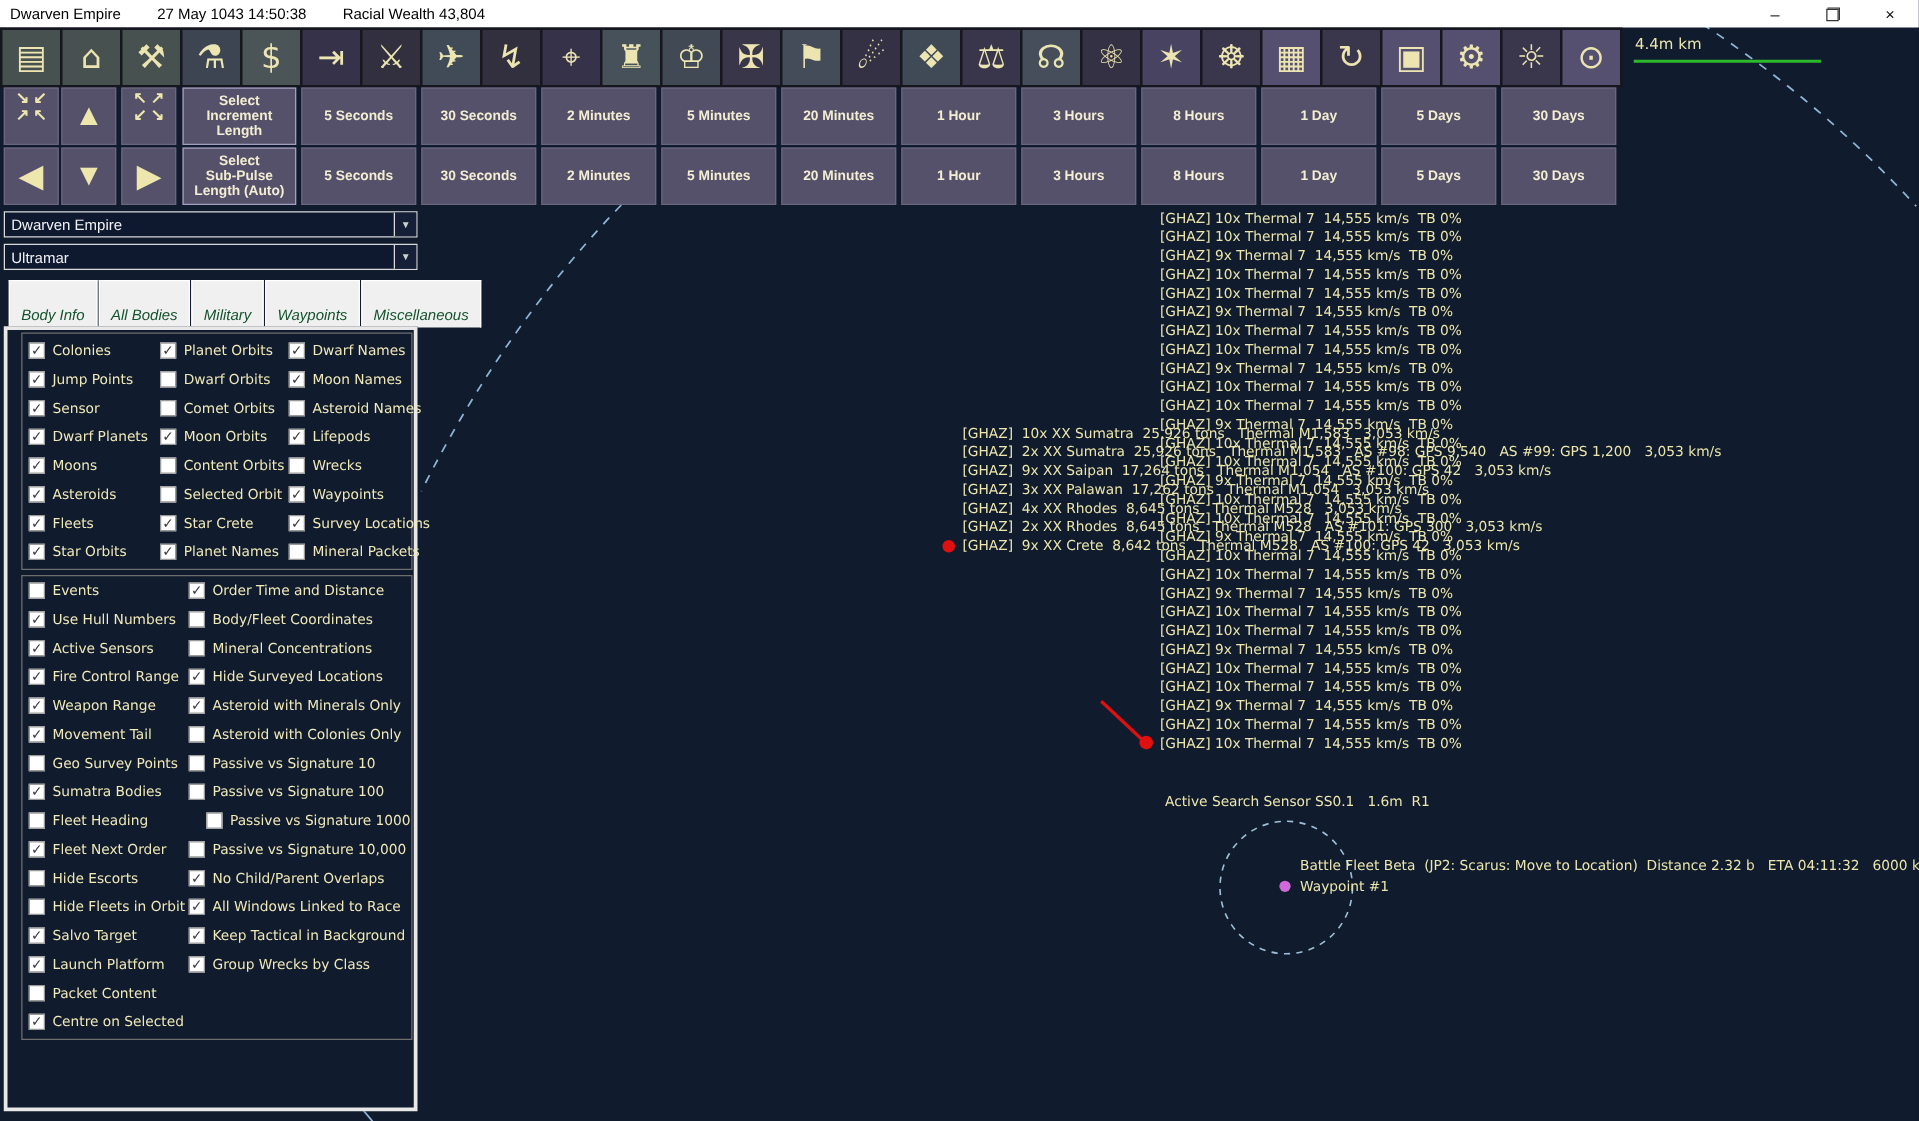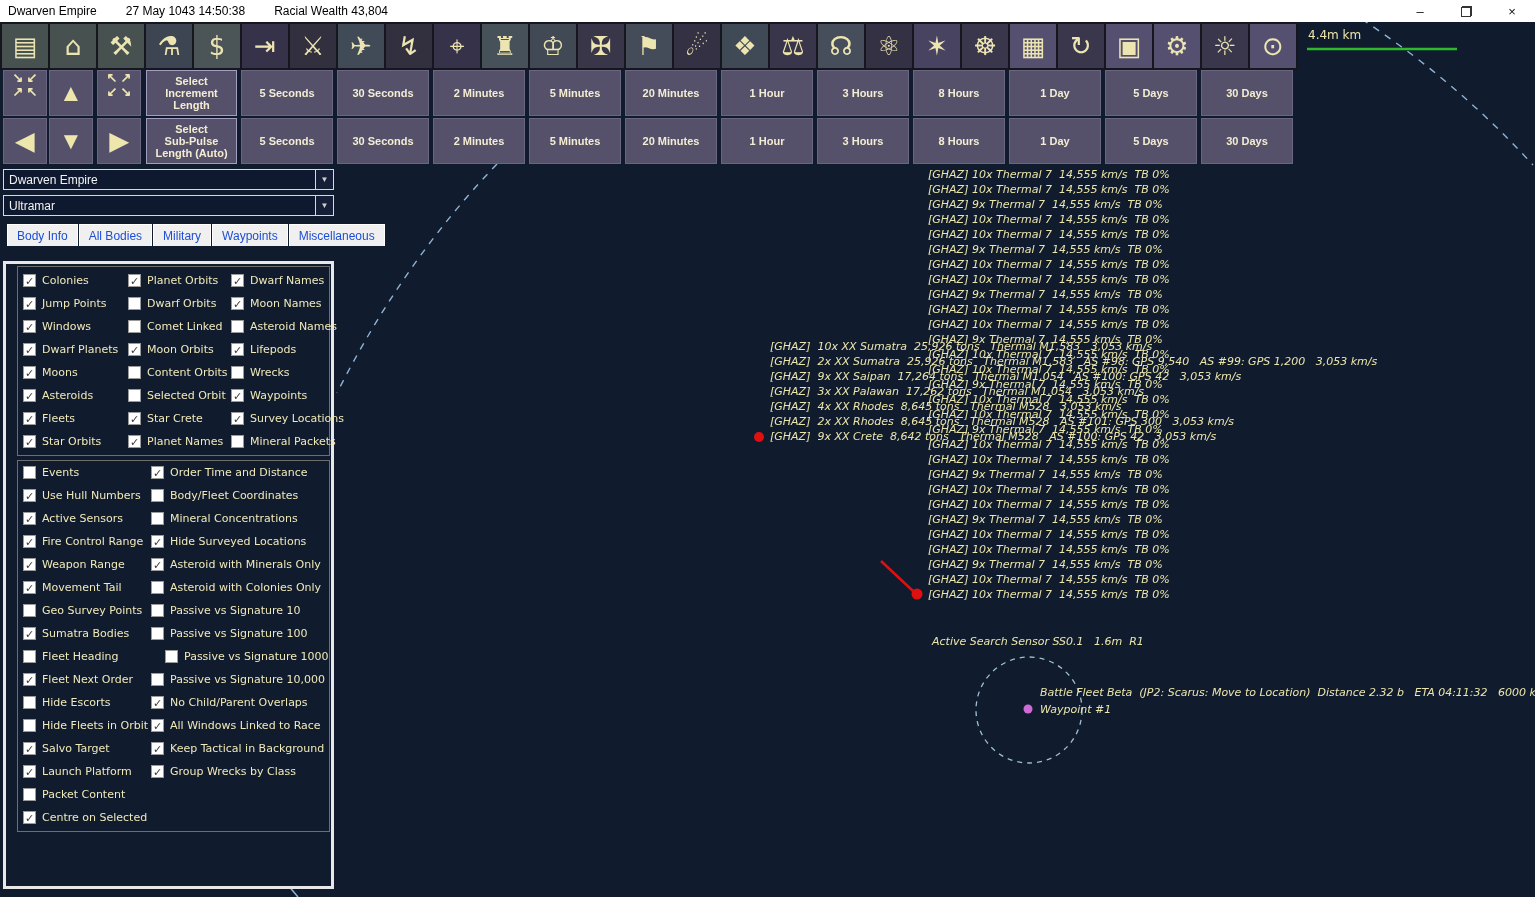--- a/index.html
+++ b/index.html
@@ -35,35 +35,35 @@
   .selbtn { width:91px; height:46px; border:1px solid #a39ec0; white-space:pre-line; line-height:12px; }
   .timebtn { width:92px; height:46px; }
 
   
   .dropdown { position:absolute; left:3px; width:331px; height:21px; background:#0e1930;
               border:1px solid #d9d9d9; color:#f2f2f2; font-size:12px; display:flex; align-items:center; }
   .dropdown .dval { margin-left:5px; flex:1; }
   .droparrow { width:18px; height:100%; border-left:1px solid #d9d9d9; background:#152038;
                display:flex; align-items:center; justify-content:center; color:#cfcfcf; font-size:8px; }
   .tabs { position:absolute; display:flex; }
-  .tab { background:#f0f0f0; border:1px solid #fff; border-bottom:none; color:#1d4ed8; font-size:12px;
-         padding:4px 9px 3px 9px; margin-right:1px; white-space:nowrap; cursor:default; }
+  .tab { background:#f0f0f0; border:1px solid #fff; border-bottom:none; color:#14532d; font-size:12px;
+         padding:20px 9px 3px 9px; margin-right:1px; white-space:nowrap; cursor:default;font-style:italic; }
   .tab.active { background:#ffffff; padding-top:4px; margin-top:-2px; position:relative; z-index:3; }
   .panelbox { position:absolute; left:3px; top:261px; width:331px; height:628px;
               background:#101b2e; border:3px solid #e8e8e8; z-index:2; }
   .groupbox { position:absolute; border:1px solid #6e6e6e; }
   .cbrow { position:absolute; display:flex; align-items:center; height:14px; }
   .cb { width:13px; height:13px; background:#fff; border:1px solid #9a9a9a; color:#3a3a3a;
         font-size:11px; line-height:12px; text-align:center; flex:none; cursor:default; }
   .cblabel { margin-left:6px; color:#f0e9b8; font-size:11px; white-space:nowrap;
              font-family:"DejaVu Sans", sans-serif; }
 
   
   .maptext { position:absolute; color:#ece6ac; font-size:11px; white-space:pre;
-             font-family:"DejaVu Sans", sans-serif; z-index:1;font-style:italic; }
+             font-family:"DejaVu Sans", sans-serif; z-index:1; }
   #overlay { position:absolute; left:0; top:0; z-index:0; }
   .scalelabel { position:absolute; left:1308px; top:28px; color:#ece6ac; font-size:12px;
                 font-family:"DejaVu Sans", sans-serif; z-index:1; }
 </style>
 </head>
 <body>
 
 <div class="stage">
 
   <svg id="overlay" width="1535" height="897">
@@ -303,21 +303,21 @@
         <div class="cbrow" style="left: 17px; top: 9px;">
           <span class="cb">✓</span>
           <span class="cblabel">Colonies</span>
         </div>
         <div class="cbrow" style="left: 17px; top: 32px;">
           <span class="cb">✓</span>
           <span class="cblabel">Jump Points</span>
         </div>
         <div class="cbrow" style="left: 17px; top: 55px;">
           <span class="cb">✓</span>
-          <span class="cblabel">Windows</span>
+          <span class="cblabel">Sensor</span>
         </div>
         <div class="cbrow" style="left: 17px; top: 78px;">
           <span class="cb">✓</span>
           <span class="cblabel">Dwarf Planets</span>
         </div>
         <div class="cbrow" style="left: 17px; top: 101px;">
           <span class="cb">✓</span>
           <span class="cblabel">Moons</span>
         </div>
         <div class="cbrow" style="left: 17px; top: 124px;">
@@ -335,21 +335,21 @@
         <div class="cbrow" style="left: 122px; top: 9px;">
           <span class="cb">✓</span>
           <span class="cblabel">Planet Orbits</span>
         </div>
         <div class="cbrow" style="left: 122px; top: 32px;">
           <span class="cb"></span>
           <span class="cblabel">Dwarf Orbits</span>
         </div>
         <div class="cbrow" style="left: 122px; top: 55px;">
           <span class="cb"></span>
-          <span class="cblabel">Comet Linked</span>
+          <span class="cblabel">Comet Orbits</span>
         </div>
         <div class="cbrow" style="left: 122px; top: 78px;">
           <span class="cb">✓</span>
           <span class="cblabel">Moon Orbits</span>
         </div>
         <div class="cbrow" style="left: 122px; top: 101px;">
           <span class="cb"></span>
           <span class="cblabel">Content Orbits</span>
         </div>
         <div class="cbrow" style="left: 122px; top: 124px;">

